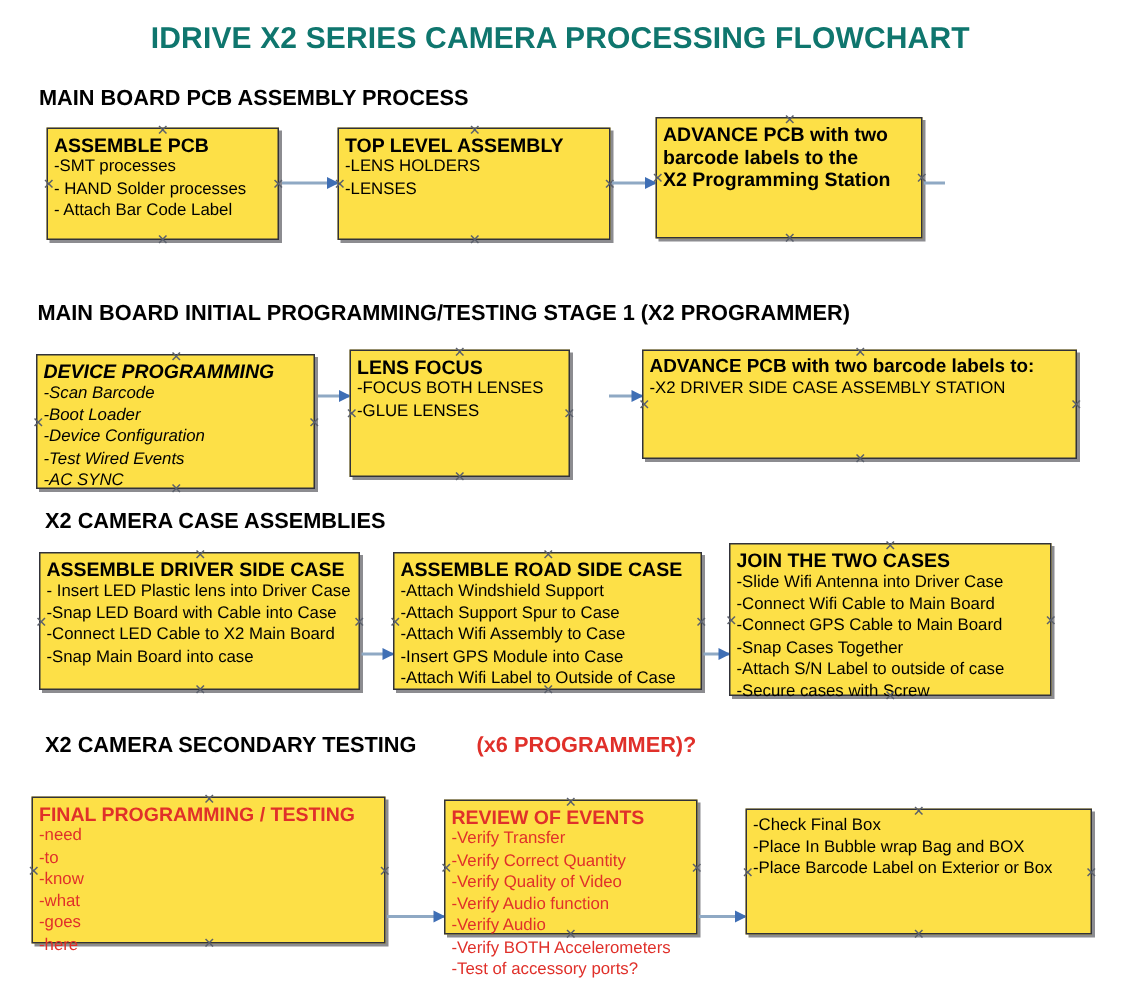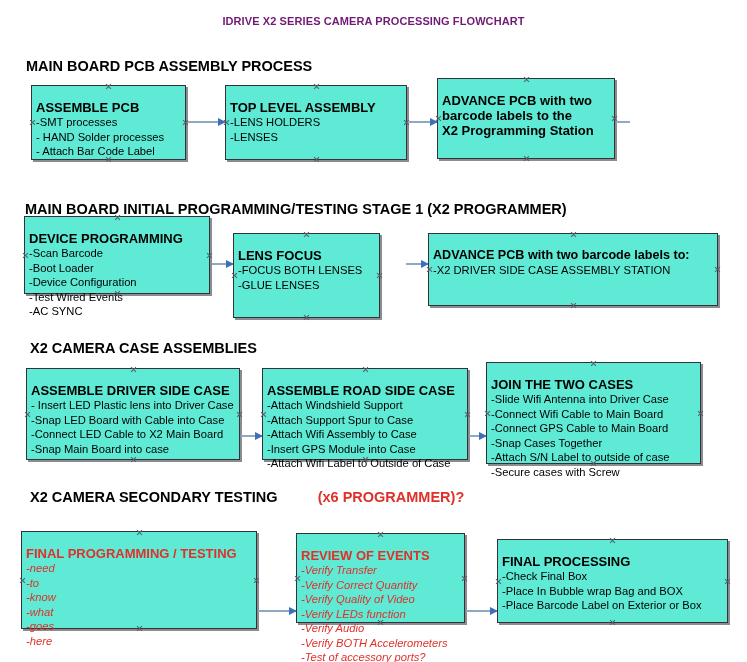--- a/index.html
+++ b/index.html
@@ -19,60 +19,60 @@
     left: 0; top: 0;
     width: 747px;
     height: 662px;
   }
   .title {
     position: absolute;
     left: 0;
     top: 15px;
     width: 747px;
     text-align: center;
-    font-size: 11px;
+    font-size: 20px;
     font-weight: bold;
-    color: #701a75;
+    color: #0f766e;
     letter-spacing: 0.1px;
   }
   .section-head {
     position: absolute;
     font-size: 14.5px;
     font-weight: bold;
     color: #000000;
     white-space: nowrap;
   }
   .section-head .accent {
     color: #e0302a;
     padding-left: 36px;
   }
   .node {
     position: absolute;
     box-sizing: border-box;
-    background: #5eead4;
+    background: #fde047;
     border: 1.2px solid #31323a;
     box-shadow: 2px 2px 0 0 rgba(120,120,125,0.85);
     overflow: visible;
-    padding: 14px 4px 2px 4px;
+    padding: 3px 4px 2px 4px;
   }
   .node .n-title {
     font-size: 13px;
     font-weight: bold;
     color: #000000;
     line-height: 15px;
     white-space: nowrap;
   }
   .node .n-line {
     font-size: 11.2px;
     color: #000000;
     line-height: 14.5px;
     white-space: nowrap;
   }
   .node.red .n-title { color: #e0302a; }
-  .node.red .n-line  { color: #e0302a; font-style: italic; }
+  .node.red .n-line  { color: #e0302a; }
   .node.wide-title .n-title { font-size: 12.6px; }
 
   
   .handle {
     position: absolute;
     width: 7px;
     height: 7px;
     pointer-events: none;
   }
   .handle::before, .handle::after {
@@ -158,21 +158,21 @@
     <span class="handle h-b"></span>
     <span class="handle h-l"></span>
     <span class="handle h-r"></span>
   </div>
   <div class="tail-line" style="left:616px; top:121px; width:14px;"></div>
 
   <div class="section-head" style="left:25px; top:201px;text-align:center;">
     <span>MAIN BOARD INITIAL PROGRAMMING/TESTING STAGE 1 (X2 PROGRAMMER)</span>
   </div>
 
-  <div class="node" style="left:24px; top:216px; width:186px; height:78px;">
+  <div class="node" style="left:24px; top:236px; width:186px; height:90px;font-style:italic;">
     <div class="n-title">DEVICE PROGRAMMING</div>
     <div class="n-line">-Scan Barcode</div>
     <div class="n-line">-Boot Loader</div>
     <div class="n-line">-Device Configuration</div>
     <div class="n-line">-Test Wired Events</div>
     <div class="n-line">-AC SYNC</div>
     <span class="handle h-t"></span>
     <span class="handle h-b"></span>
     <span class="handle h-l"></span>
     <span class="handle h-r"></span>
@@ -276,36 +276,35 @@
 
   <div class="connector" style="left:258px; top:610px; width:38px;">
     <span class="arrow"></span>
   </div>
 
   <div class="node red" style="left:296px; top:533px; width:169px; height:90px;">
     <div class="n-title">REVIEW OF EVENTS</div>
     <div class="n-line">-Verify Transfer</div>
     <div class="n-line">-Verify Correct Quantity</div>
     <div class="n-line">-Verify Quality of Video</div>
-    <div class="n-line">-Verify LEDs function</div>
+    <div class="n-line">-Verify Audio function</div>
     <div class="n-line">-Verify Audio</div>
     <div class="n-line">-Verify BOTH Accelerometers</div>
     <div class="n-line">-Test of accessory ports?</div>
     <span class="handle h-t"></span>
     <span class="handle h-b"></span>
     <span class="handle h-l"></span>
     <span class="handle h-r"></span>
   </div>
 
   <div class="connector" style="left:466px; top:610px; width:31px;">
     <span class="arrow"></span>
   </div>
 
   <div class="node" style="left:497px; top:539px; width:231px; height:84px;">
-    <div class="n-title">FINAL PROCESSING</div>
     <div class="n-line"> -Check Final Box</div>
     <div class="n-line">-Place In Bubble wrap Bag and BOX</div>
     <div class="n-line">-Place Barcode Label on Exterior or Box</div>
     <span class="handle h-t"></span>
     <span class="handle h-b"></span>
     <span class="handle h-l"></span>
     <span class="handle h-r"></span>
   </div>
 
 </div>

